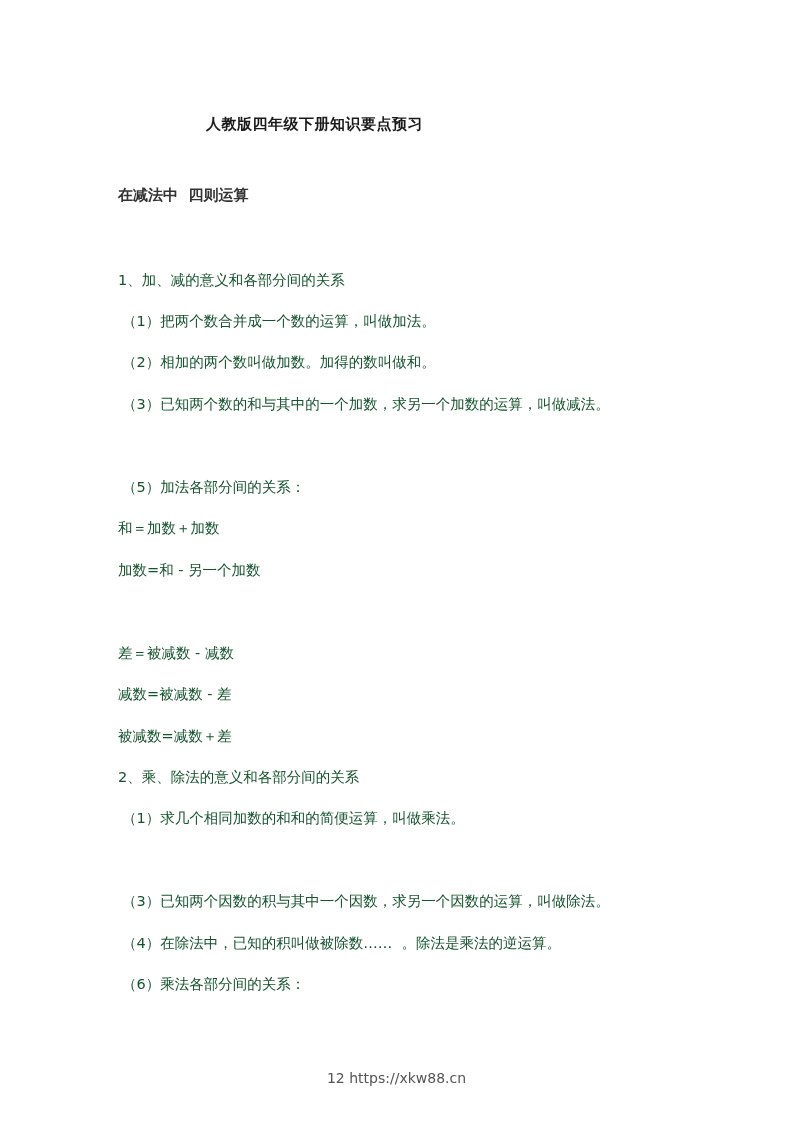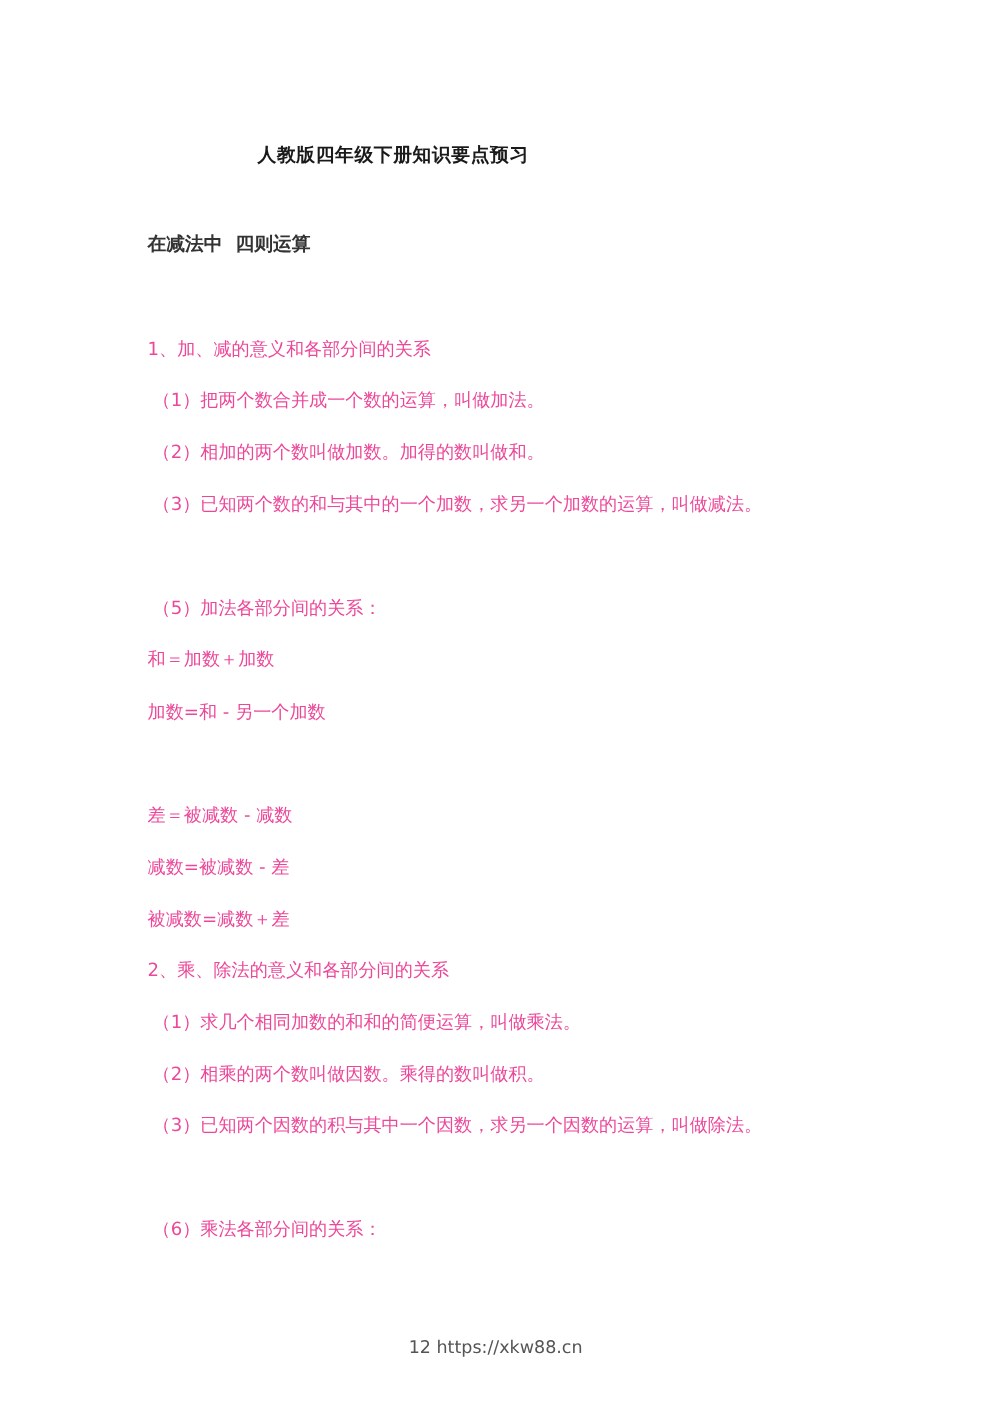--- a/index.html
+++ b/index.html
@@ -38,21 +38,21 @@
       font-size: 15px;
       font-weight: bold;
       color: #333333;
       white-space: pre;
     }
     .line {
       position: absolute;
       left: 118px;
       font-size: 14.5px;
       line-height: 20px;
-      color: #ec4899;
+      color: #14532d;
       white-space: pre;
     }
     .indent {
       left: 122px;
     }
     .footer {
       position: absolute;
       top: 1070px;
       left: 0;
       width: 793px;
@@ -73,18 +73,18 @@
   <div class="line indent" style="top:352px">（2）相加的两个数叫做加数。加得的数叫做和。</div>
   <div class="line indent" style="top:394px">（3）已知两个数的和与其中的一个加数，求另一个加数的运算，叫做减法。</div>
   <div class="line indent" style="top:477px">（5）加法各部分间的关系：</div>
   <div class="line" style="top:518px">和＝加数＋加数</div>
   <div class="line" style="top:560px">加数=和 - 另一个加数</div>
   <div class="line" style="top:643px">差＝被减数 - 减数</div>
   <div class="line" style="top:684px">减数=被减数 - 差</div>
   <div class="line" style="top:726px">被减数=减数＋差</div>
   <div class="line" style="top:767px">2、乘、除法的意义和各部分间的关系</div>
   <div class="line indent" style="top:808px">（1）求几个相同加数的和和的简便运算，叫做乘法。</div>
-  <div class="line indent" style="top:850px">（2）相乘的两个数叫做因数。乘得的数叫做积。</div>
   <div class="line indent" style="top:891px">（3）已知两个因数的积与其中一个因数，求另一个因数的运算，叫做除法。</div>
+  <div class="line indent" style="top:933px">（4）在除法中，已知的积叫做被除数……  。除法是乘法的逆运算。</div>
   <div class="line indent" style="top:974px">（6）乘法各部分间的关系：</div>
 
   <div class="footer">12 https://xkw88.cn</div>
 </div>
 
 </body></html>

